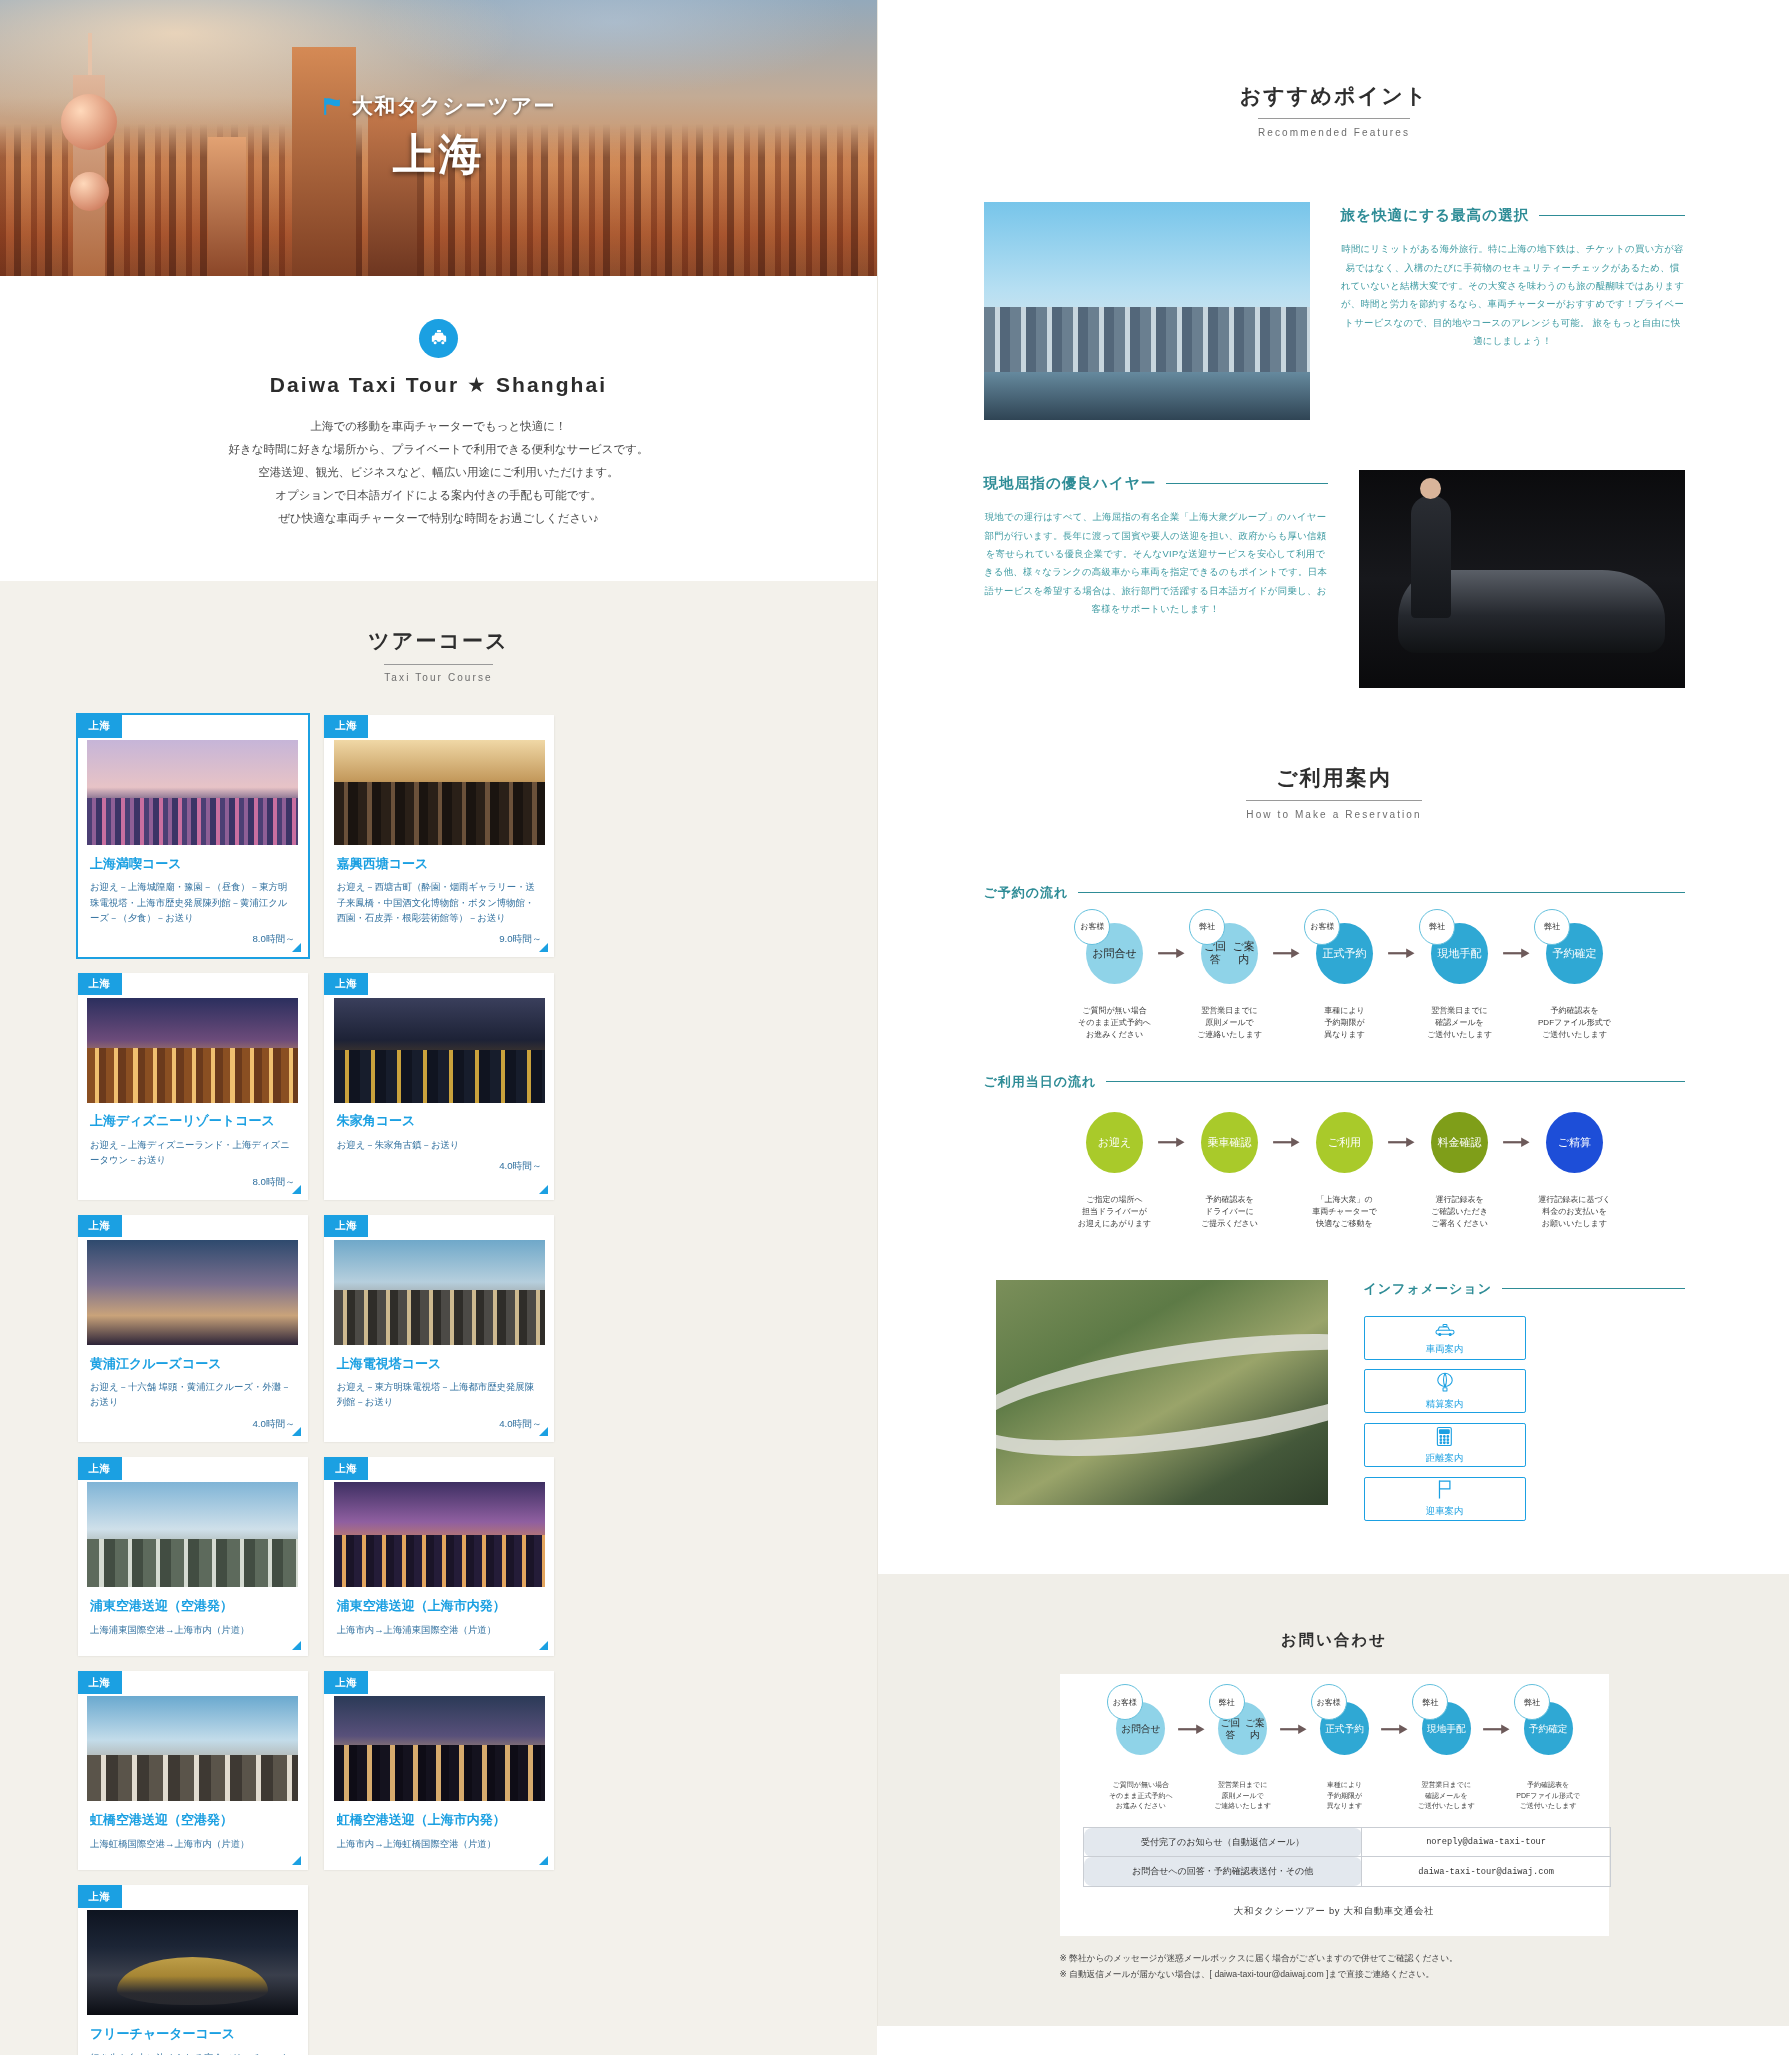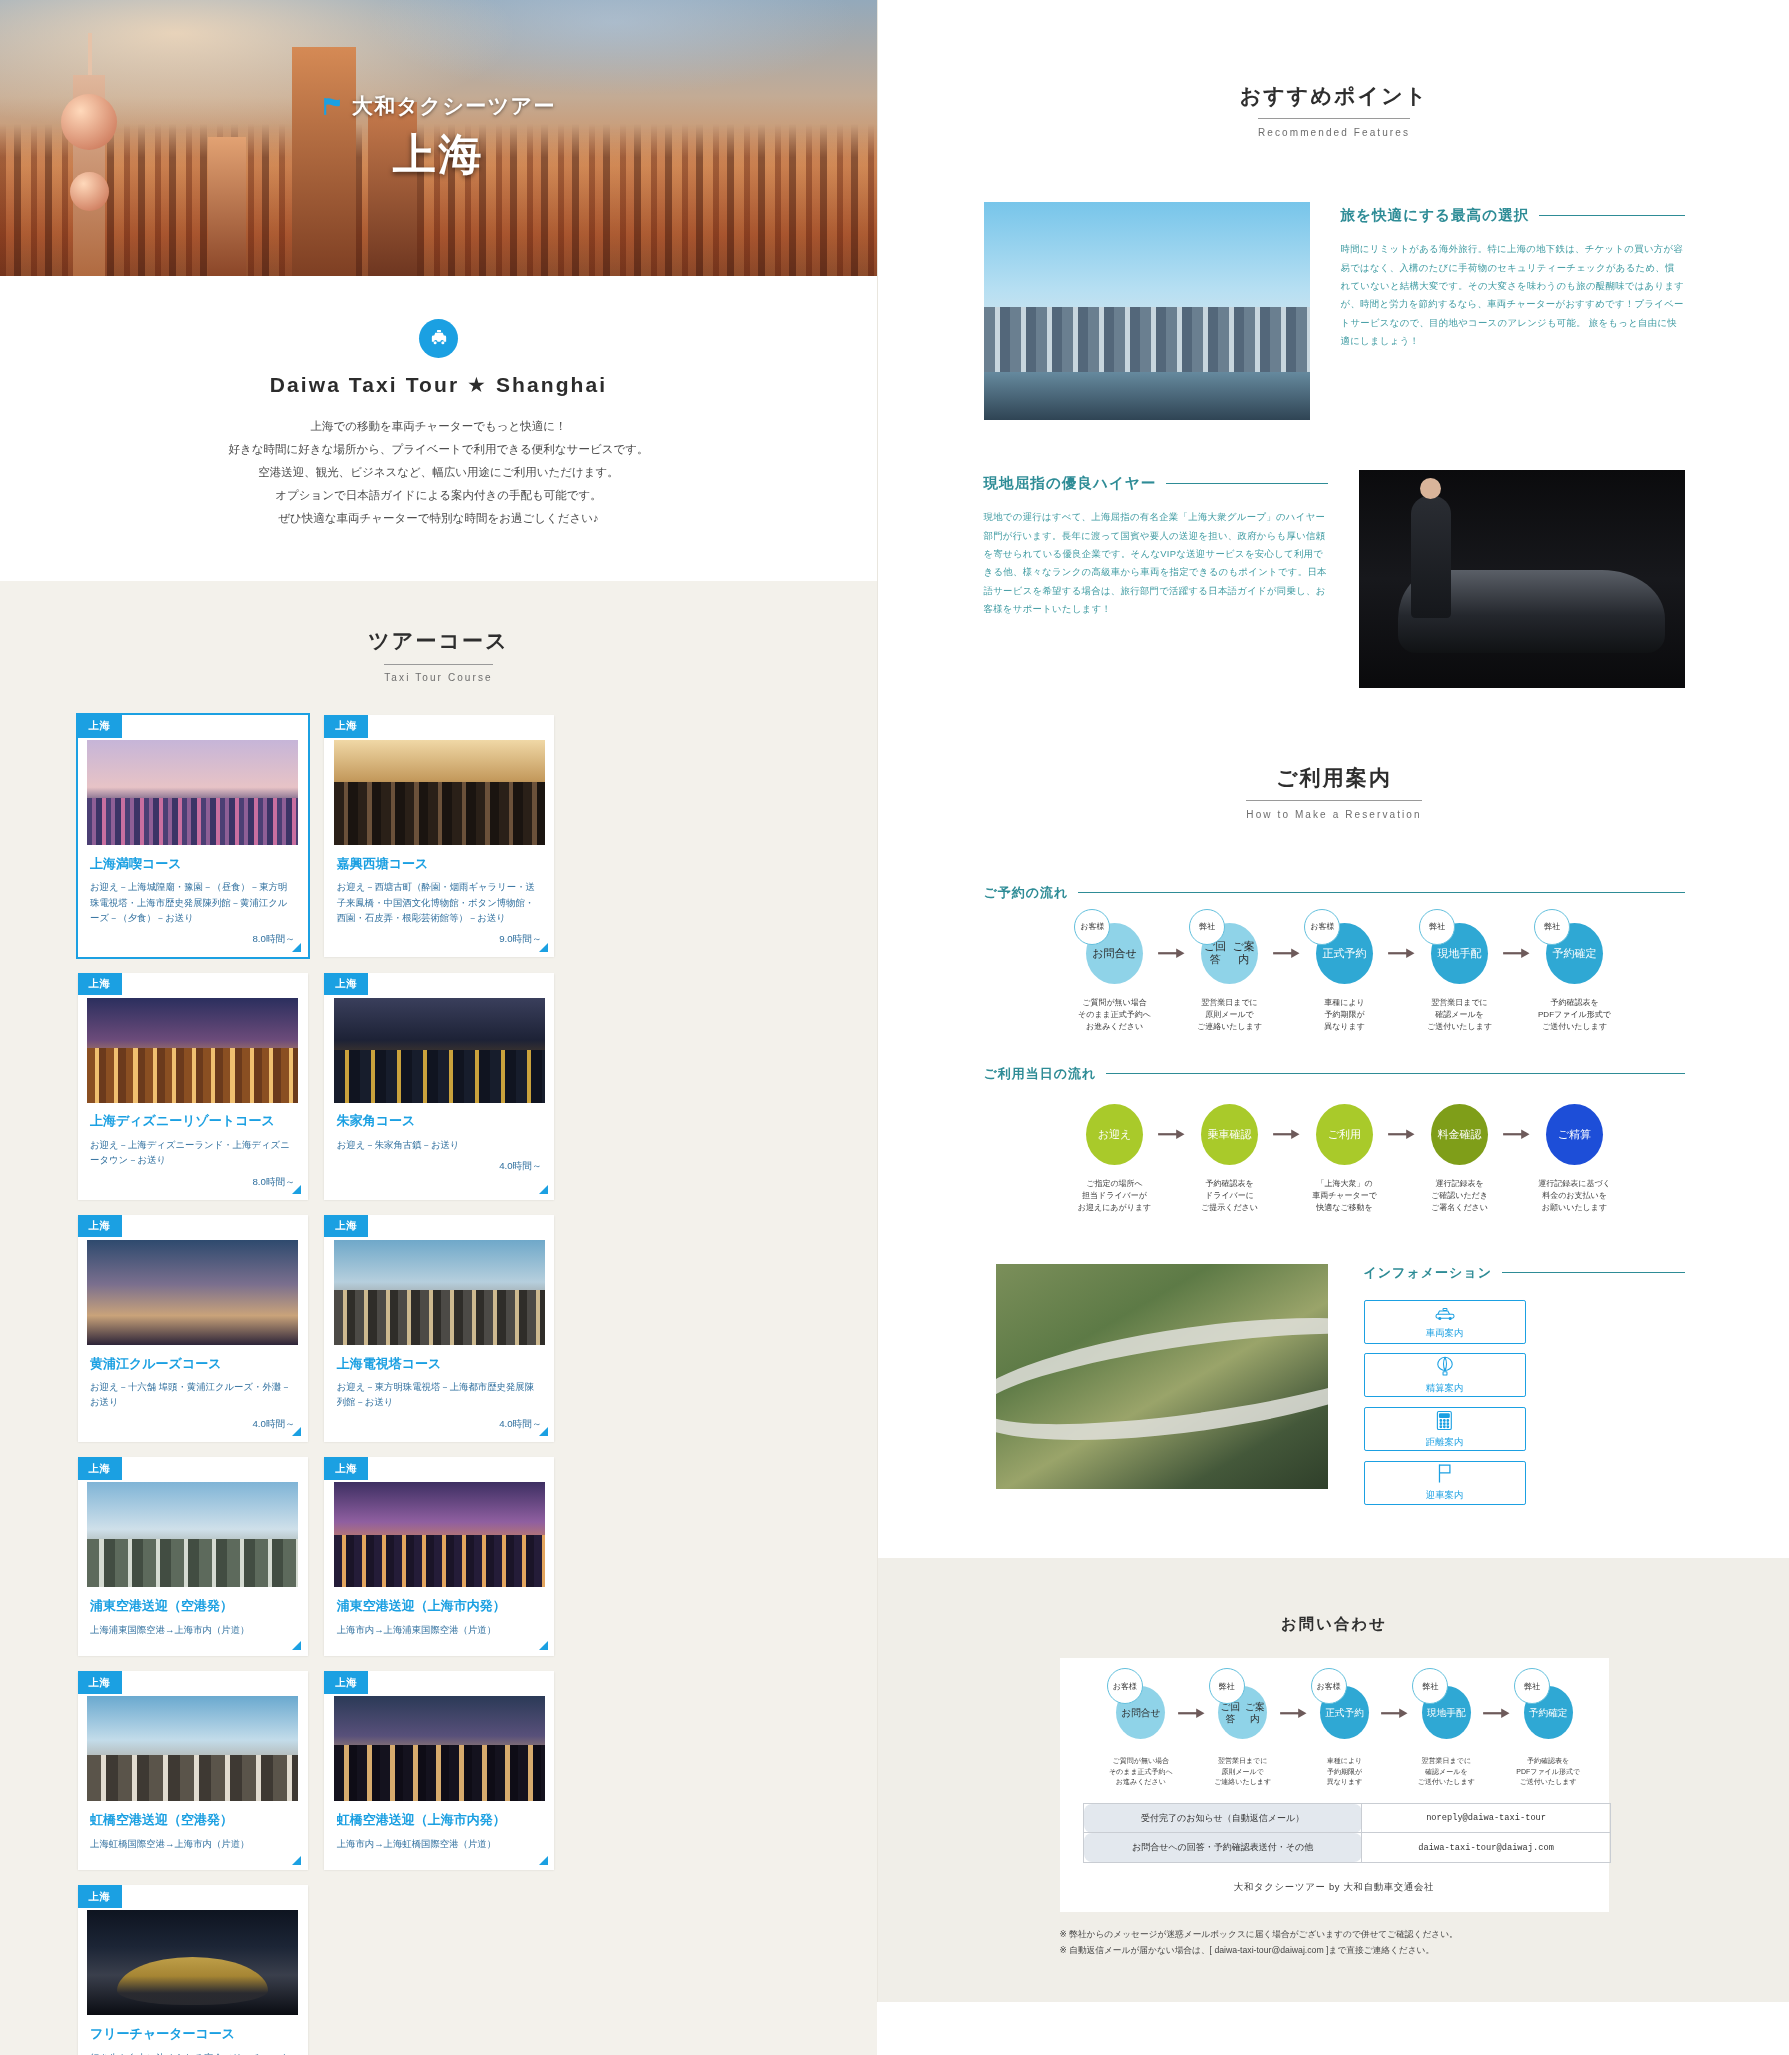--- a/index.html
+++ b/index.html
@@ -144,21 +144,21 @@
   .fi1{background:linear-gradient(180deg,#77c5ea 0%,#b6dff2 40%,#cfe4ef 58%,#6d93a8 75%,#2f4454 100%);}
   .fi1:after{content:"";position:absolute;left:0;right:0;bottom:22%;height:30%;
     background:repeating-linear-gradient(90deg,#6a7f90 0 11px,#c8d6de 11px 16px,#53677a 16px 26px);}
   .fi2{background:linear-gradient(180deg,#0b0b0d 0%,#17181c 50%,#0a0a0c 100%);}
   .fi2-car{position:absolute;left:12%;right:6%;bottom:16%;height:38%;border-radius:42px 63px 18px 18px/49px 49px 18px 18px;
     background:linear-gradient(180deg,#5a5f67 0%,#24272d 55%,#101214 100%);}
   .fi2-man{position:absolute;left:16%;top:12%;width:40px;height:56%;border-radius:18px 18px 4.2px 4.2px;
     background:linear-gradient(180deg,#2a2d33 0%,#15171b 100%);}
   .fi2-man:before{content:"";position:absolute;left:9.7px;top:-18px;width:21px;height:21px;border-radius:50%;background:#d9b49a;}
 
-  .feat-txt{ flex:1; padding-top:4.2px; }
+  .feat-txt{ flex:1; padding-top:4.2px;text-align:center; }
   .feat-head{ display:flex; align-items:center; gap:9.7px; margin-bottom:15.3px; }
   .feat-head-t{ color:#2e8c96; font-size:14.6px; font-weight:700; letter-spacing:1px; white-space:nowrap; }
   .feat-rule{ flex:1; height:0.7px; background:#2e8c96; }
   .feat-p{ color:#3d9aa1; font-size:9.4px; line-height:1.95; letter-spacing:0.3px; }
 
   .feat-block.rev{ flex-direction:row-reverse; }
 
   .rsec{ width:701px; margin:0 auto; }
   .sub-head{ display:flex; align-items:center; gap:9.7px; margin-bottom:18px; }
   .sub-head-t{ color:#2e8c96; font-size:13px; font-weight:700; letter-spacing:1px; white-space:nowrap; }
@@ -169,21 +169,21 @@
   .flow-oval{
     width:57px;height:61px;border-radius:50%;
     display:flex;align-items:center;justify-content:center;text-align:center;
     font-size:11px;line-height:1.2;font-weight:400;
   }
   .flow-badge{
     position:absolute; top:-11px; left:2.8px; width:36px;height:36px;border-radius:50%;
     background:#fff;border:1px solid #63c0dd; display:flex;align-items:center;justify-content:center;
     font-size:8px; color:#333; z-index:2;
   }
-  .flow-cap{ font-size:8px; line-height:1.5; color:#3b3b3b; margin-top:10px; }
+  .flow-cap{ font-size:8px; line-height:1.5; color:#3b3b3b; margin-top:18px; }
   .flow-arrow{ width:29px; display:flex; align-items:center; justify-content:center; height:67px; }
   .arrow-svg{ display:block; }
 
   .info-block{ width:701px; margin:0 auto; display:flex; gap:36px; align-items:flex-start;padding-left:12px; }
   .info-img{ width:332px;height:225px;flex:0 0 332px;position:relative;overflow:hidden;
     background:linear-gradient(150deg,#7b8f5a 0%,#5d7a46 30%,#9aa46a 55%,#44583a 80%,#2f3f2a 100%); }
   .info-img:after{content:"";position:absolute;left:-10%;top:28%;width:130%;height:30%;
     border-radius:50%;border:18px solid rgba(225,225,220,.85);transform:rotate(-8deg);}
   .info-right{ flex:1; }
   .info-grid{ display:flex; flex-wrap:wrap; gap:9.7px; }

